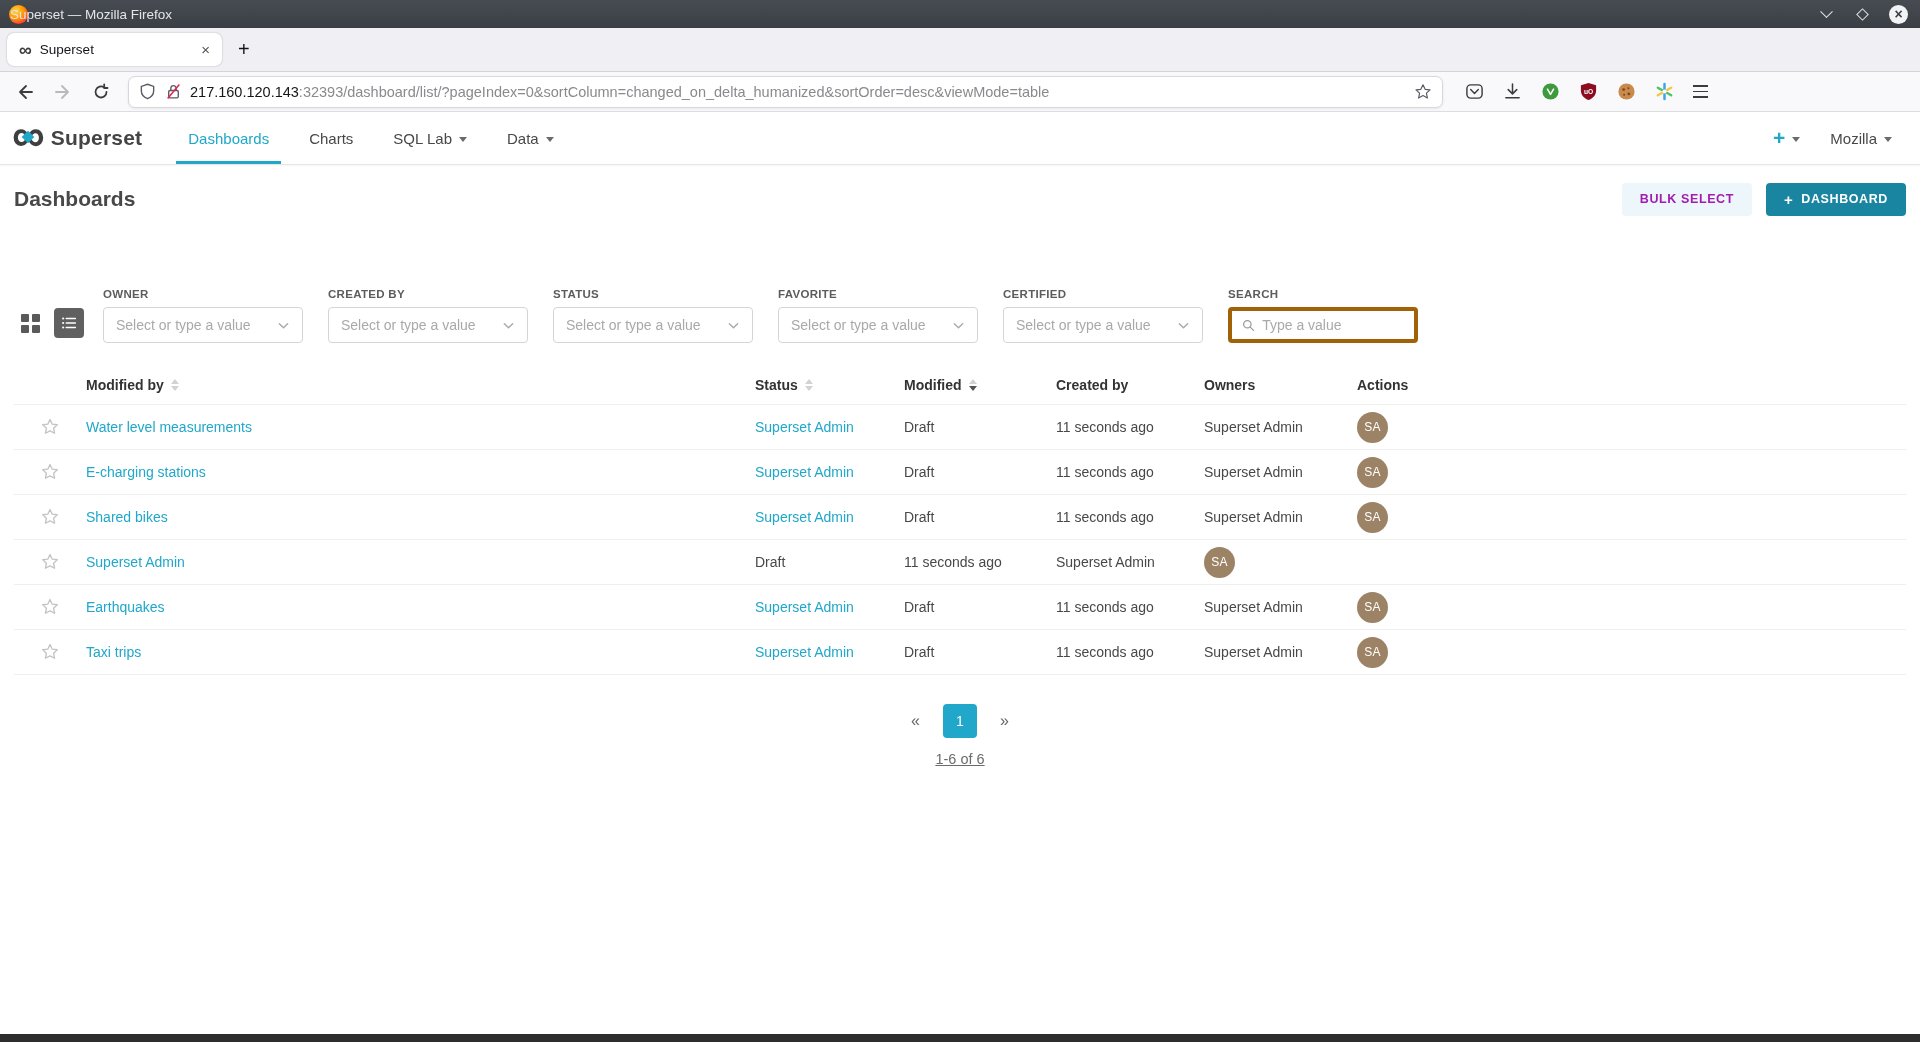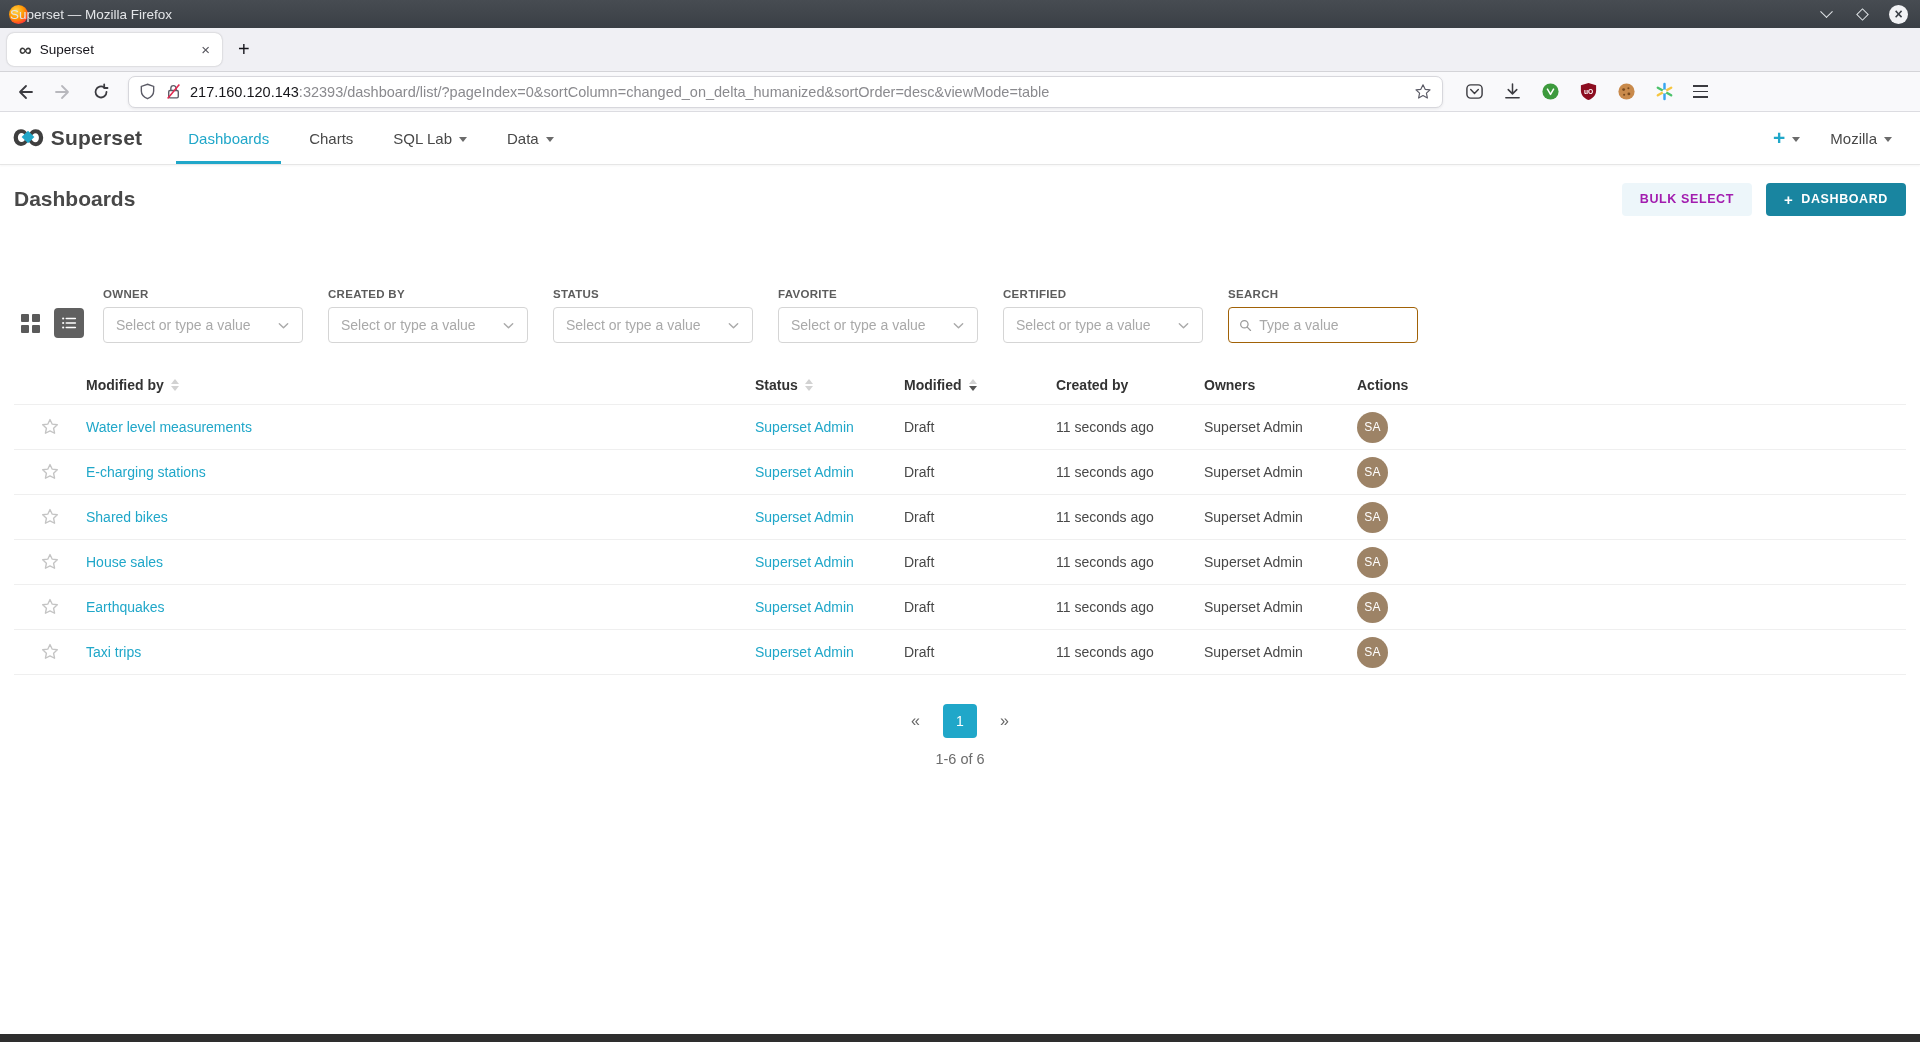--- a/index.html
+++ b/index.html
@@ -68,21 +68,21 @@
   .filters { margin:26px 14px 0 21px; display:flex; align-items:flex-end; }
   .view-toggles { display:flex; align-items:center; gap:14px; margin-right:19px; margin-bottom:5px; }
   .grid-ic { width:19px; height:19px; display:grid; grid-template-columns:8px 8px; grid-template-rows:8px 8px; gap:3px; }
   .grid-ic i { background:#5a5a5a; border-radius:1px; }
   .list-ic { width:30px; height:30px; background:#606060; border-radius:4px; display:flex; align-items:center; justify-content:center; }
   .filter { width:200px; margin-right:25px; }
   .filter-label { font-size:11.5px; font-weight:bold; color:#5c5c5c; letter-spacing:.3px; margin-bottom:7px; }
   .select { height:36px; border:1px solid #d5d5d5; border-radius:4px; background:#fff; display:flex; align-items:center; padding:0 12px; cursor:pointer; }
   .select .ph { color:#a9a9a9; font-size:14px; flex:1; white-space:nowrap; overflow:hidden; }
   .search-filter { width:190px; margin-right:0;margin-top:41px; }
-  .search-box { height:36px; border:1px solid #a16207; border-radius:4px; background:#fff; display:flex; align-items:center; padding:0 10px; }
+  .search-box { height:36px; border:4px solid #a16207; border-radius:4px; background:#fff; display:flex; align-items:center; padding:0 10px; }
   .search-box input { border:none; outline:none; font-size:14px; color:#484848; width:100%; margin-left:7px; font-family:"Liberation Sans",sans-serif; }
   .search-box input::placeholder { color:#a9a9a9; }
 
   
   .table { margin:22px 14px 0; }
   .thead, .tr { display:grid; grid-template-columns:72px 669px 149px 152px 148px 153px 151px 1fr; align-items:center; }
   .thead { height:40px; border-bottom:1px solid #efefef; }
   .th { display:flex; align-items:center; font-size:14px; font-weight:bold; color:#333; cursor:pointer; }
   .sort { display:flex; flex-direction:column; gap:2px; margin-left:7px; }
   .sort .up { width:0; height:0; border-left:4px solid transparent; border-right:4px solid transparent; border-bottom:5px solid #d2d2d2; }
@@ -90,21 +90,21 @@
   .sort.desc .dn { border-top-color:#545454; }
   .tr { height:45px; border-bottom:1px solid #efefef; font-size:14px; color:#484848; }
   .td-star { display:flex; justify-content:center; }
   .link { color:#20a7c9; text-decoration:none; cursor:pointer; }
   .avatar { width:31px; height:31px; border-radius:50%; background:#9d8366; color:#fff; font-size:12px; display:flex; align-items:center; justify-content:center; letter-spacing:.3px; }
 
   
   .pagination { margin-top:29px; display:flex; justify-content:center; align-items:center; gap:15px; }
   .pg-arrow { color:#666; font-size:16px; padding:4px 8px; cursor:pointer; }
   .pg-active { width:34px; height:34px; background:#20a7c9; border-radius:4px; color:#fff; font-size:14px; display:flex; align-items:center; justify-content:center; cursor:pointer; }
-  .page-summary { margin-top:13px; text-align:center; color:#6b6b6b; font-size:14.5px; }
+  .page-summary { margin-top:13px; text-align:center; color:#6b6b6b; font-size:14.5px;text-decoration:underline; }
 
   .bottom-strip { position:absolute; bottom:0; left:0; width:100%; height:8px; background:#2e2e2e; }
 </style>
 </head>
 <body>
 
 <div class="titlebar">
   <div class="ff-logo"></div>
   <div class="win-title">Superset — Mozilla Firefox</div>
   <div class="win-controls">
@@ -427,21 +427,20 @@
         </div>
     <div class="td"></div>
   </div>
 
   <div class="tr">
     <div class="td td-star">
       <svg width="20" height="20" viewBox="0 0 24 24">
             <path d="M12 3 l2.7 5.6 6.1.7 -4.5 4.2 1.2 6 L12 16.6 6.5 19.5 l1.2-6 L3.2 9.3 l6.1-.7 Z" fill="none" stroke="#c4c4c4" stroke-width="1.6" stroke-linejoin="round"></path>
           </svg>
     </div>
-    <div class="td"><span class="link">House sales</span></div>
     <div class="td"><span class="link">Superset Admin</span></div>
     <div class="td">Draft</div>
     <div class="td">11 seconds ago</div>
     <div class="td">Superset Admin</div>
     <div class="td">
           <span class="avatar">SA</span>
         </div>
     <div class="td"></div>
   </div>
 

